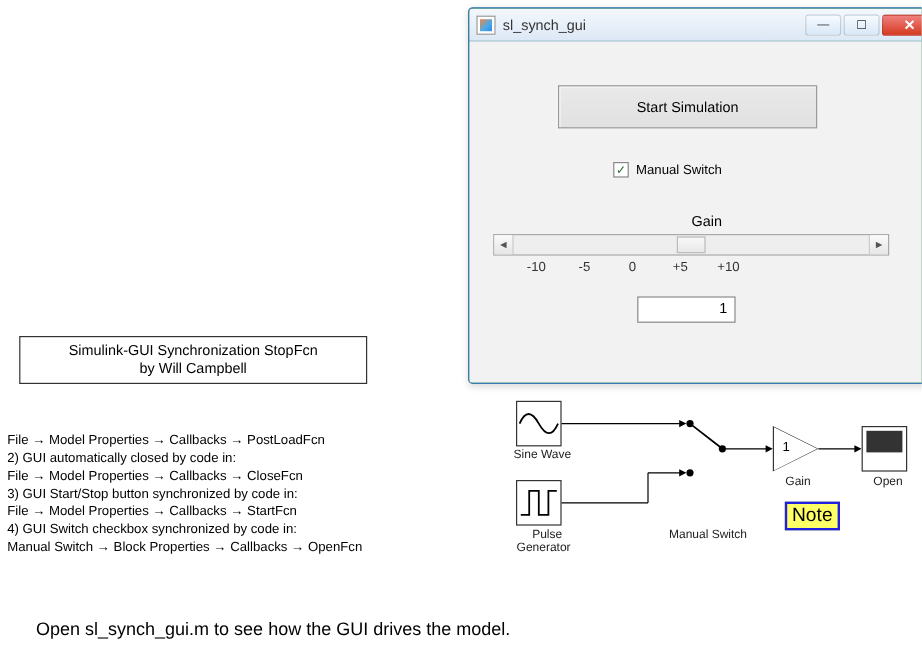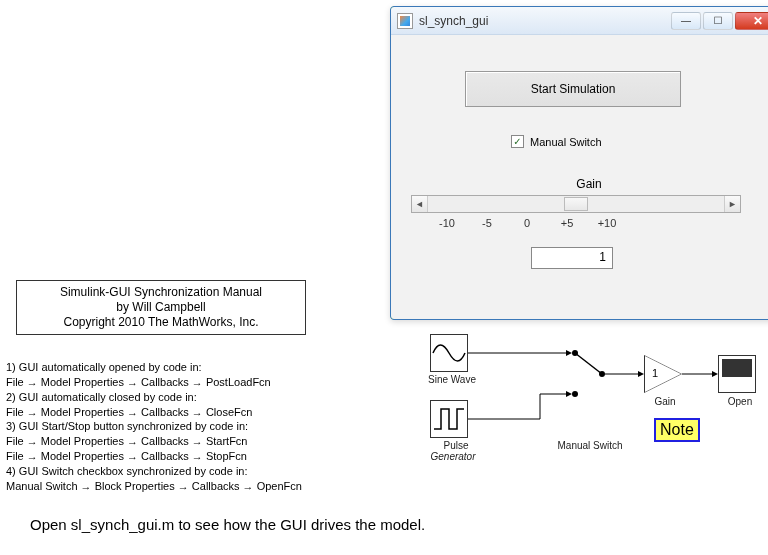--- a/index.html
+++ b/index.html
@@ -254,33 +254,30 @@
         <span>0</span>
         <span>+5</span>
         <span>+10</span>
       </div>
     </div>
     <div class="value-box">1</div>
   </div>
 </div>
 
 <div class="anno-box">
-  <div>Simulink-GUI Synchronization Manual</div>
+  <div>Simulink-GUI Synchronization StopFcn</div>
   <div>by Will Campbell</div>
-  <div>Copyright 2010 The MathWorks, Inc.</div>
 </div>
 
 <div class="notes">
-  <div>1) GUI automatically opened by code in:</div>
   <div>    File → Model Properties → Callbacks → PostLoadFcn</div>
   <div>2) GUI automatically closed by code in:</div>
   <div>    File → Model Properties → Callbacks → CloseFcn</div>
   <div>3) GUI Start/Stop button synchronized by code in:</div>
   <div>    File → Model Properties → Callbacks → StartFcn</div>
-  <div>    File → Model Properties → Callbacks → StopFcn</div>
   <div>4) GUI Switch checkbox synchronized by code in:</div>
   <div>    Manual Switch → Block Properties → Callbacks → OpenFcn</div>
 </div>
 
 <div class="open-note">Open sl_synch_gui.m to see how the GUI drives the model.</div>
 
 <div class="diagram">
 
   <div class="block sine" style="left:0;top:10px;">
     <svg width="36" height="36" viewBox="0 0 36 36">
@@ -288,21 +285,21 @@
     </svg>
   </div>
   <div class="block-label" style="left:-6px;top:50px;width:56px;">Sine Wave</div>
 
   <div class="block pulse" style="left:0;top:76px;">
     <svg width="36" height="36" viewBox="0 0 36 36">
       <path d="M3 28 H10 V8 H18 V28 H26 V8 H33" stroke="#000" fill="none" stroke-width="1.5"></path>
     </svg>
   </div>
   <div class="block-label" style="left:-2px;top:116px;width:56px;">Pulse</div>
-  <div class="block-label" style="left:-12px;top:127px;width:70px;font-style:italic;">Generator</div>
+  <div class="block-label" style="left:-12px;top:127px;width:70px;">Generator</div>
 
   <svg class="wire" width="330" height="200">
 
     <line x1="38" y1="29" x2="138" y2="29" stroke="#000"></line>
     <polygon points="136,26 142,29 136,32" fill="#000"></polygon>
 
     <line x1="38" y1="95" x2="110" y2="95" stroke="#000"></line>
     <line x1="110" y1="95" x2="110" y2="70" stroke="#000"></line>
     <line x1="110" y1="70" x2="138" y2="70" stroke="#000"></line>
     <polygon points="136,67 142,70 136,73" fill="#000"></polygon>

